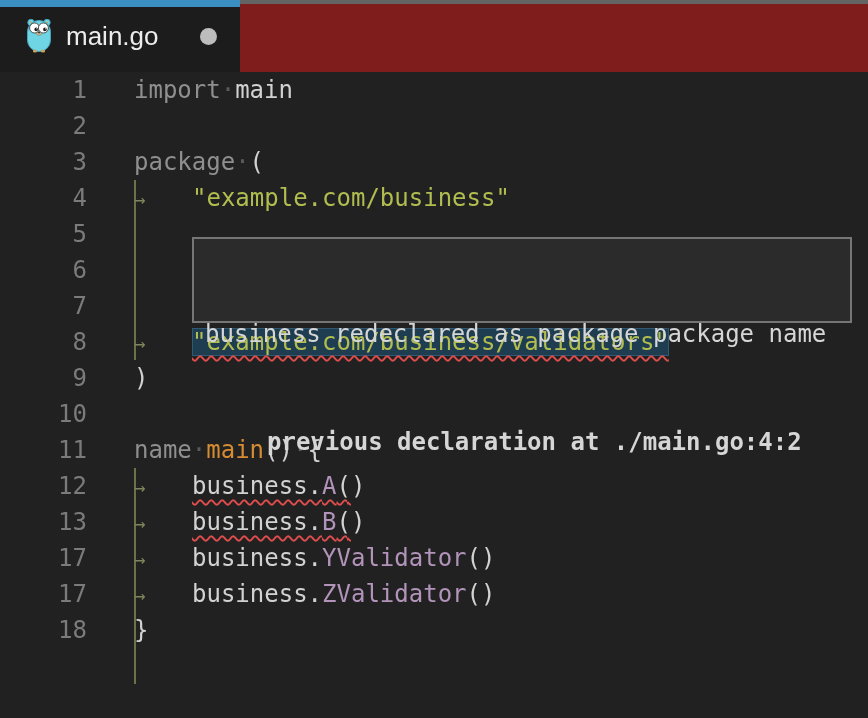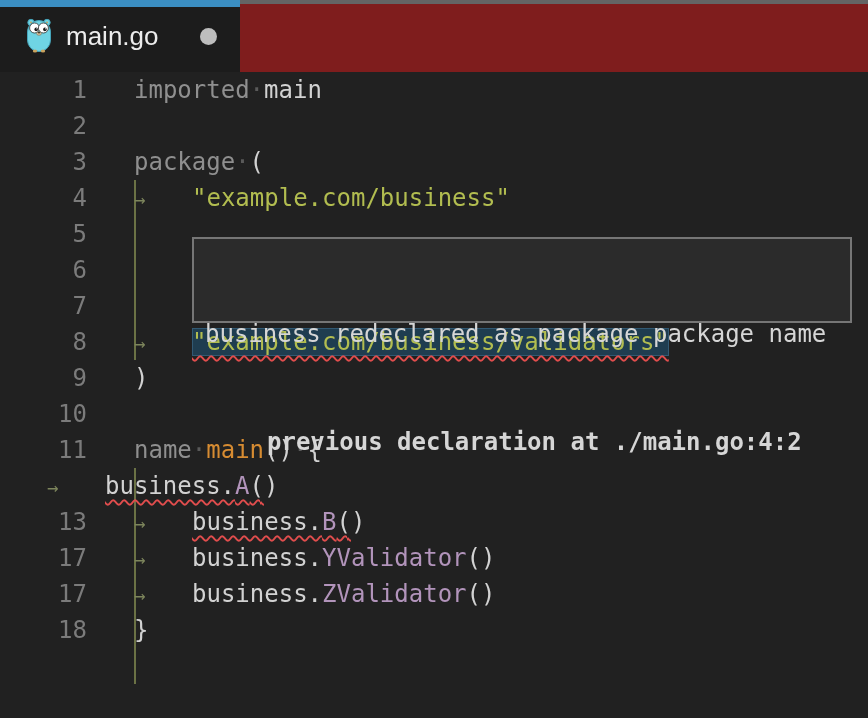--- a/index.html
+++ b/index.html
@@ -88,32 +88,32 @@
       <span class="tab-label">main.go</span>
       <span class="mod-dot"></span>
     </div>
   </div>
 
   <div class="editor">
     <div class="guide" id="guide-import"></div>
     <div class="guide" id="guide-func"></div>
 
     <div id="lines">
-        <div class="line"><div class="num">1</div><div class="code"><span class="tok-kw">imported</span><span class="tok-ws">·</span><span class="tok-plain">main</span></div></div>
+        <div class="line"><div class="num">1</div><div class="code"><span class="tok-kw">import</span><span class="tok-ws">·</span><span class="tok-plain">main</span></div></div>
         <div class="line"><div class="num">2</div><div class="code"></div></div>
         <div class="line"><div class="num">3</div><div class="code"><span class="tok-kw">package</span><span class="tok-ws">·</span><span class="tok-plain">(</span></div></div>
         <div class="line"><div class="num">4</div><div class="code"><span class="tab-space"><span class="arrow">→</span></span><span class="tok-str">"example.com/business"</span></div></div>
         <div class="line"><div class="num">5</div><div class="code"></div></div>
         <div class="line"><div class="num">6</div><div class="code"></div></div>
         <div class="line"><div class="num">7</div><div class="code"></div></div>
         <div class="line"><div class="num">8</div><div class="code"><span class="tab-space"><span class="arrow">→</span></span><span class="hl sq"><span class="tok-str">"example.com/business/validators"</span></span></div></div>
         <div class="line"><div class="num">9</div><div class="code"><span class="tok-plain">)</span></div></div>
         <div class="line"><div class="num">10</div><div class="code"></div></div>
         <div class="line"><div class="num">11</div><div class="code"><span class="tok-kw">name</span><span class="tok-ws">·</span><span class="tok-fn">main</span><span class="tok-plain">()</span><span class="tok-ws">·</span><span class="tok-plain">{</span></div></div>
-        <div class="line"><div class="code"><span class="tab-space"><span class="arrow">→</span></span><span class="sq"><span class="tok-plain">business.</span><span class="tok-member">A</span><span class="tok-plain">(</span></span><span class="tok-plain">)</span></div></div>
+        <div class="line"><div class="num">12</div><div class="code"><span class="tab-space"><span class="arrow">→</span></span><span class="sq"><span class="tok-plain">business.</span><span class="tok-member">A</span><span class="tok-plain">(</span></span><span class="tok-plain">)</span></div></div>
         <div class="line"><div class="num">13</div><div class="code"><span class="tab-space"><span class="arrow">→</span></span><span class="sq"><span class="tok-plain">business.</span><span class="tok-member">B</span><span class="tok-plain">(</span></span><span class="tok-plain">)</span></div></div>
         <div class="line"><div class="num">17</div><div class="code"><span class="tab-space"><span class="arrow">→</span></span><span class="tok-plain">business.</span><span class="tok-member">YValidator</span><span class="tok-plain">()</span></div></div>
         <div class="line"><div class="num">17</div><div class="code"><span class="tab-space"><span class="arrow">→</span></span><span class="tok-plain">business.</span><span class="tok-member">ZValidator</span><span class="tok-plain">()</span></div></div>
         <div class="line"><div class="num">18</div><div class="code"><span class="tok-plain">}</span></div></div>
       </div>
 
     <div class="tooltip">
       <div class="l1">business redeclared as package package name</div>
       <div class="l2">previous declaration at ./main.go:4:2</div>
     </div>

